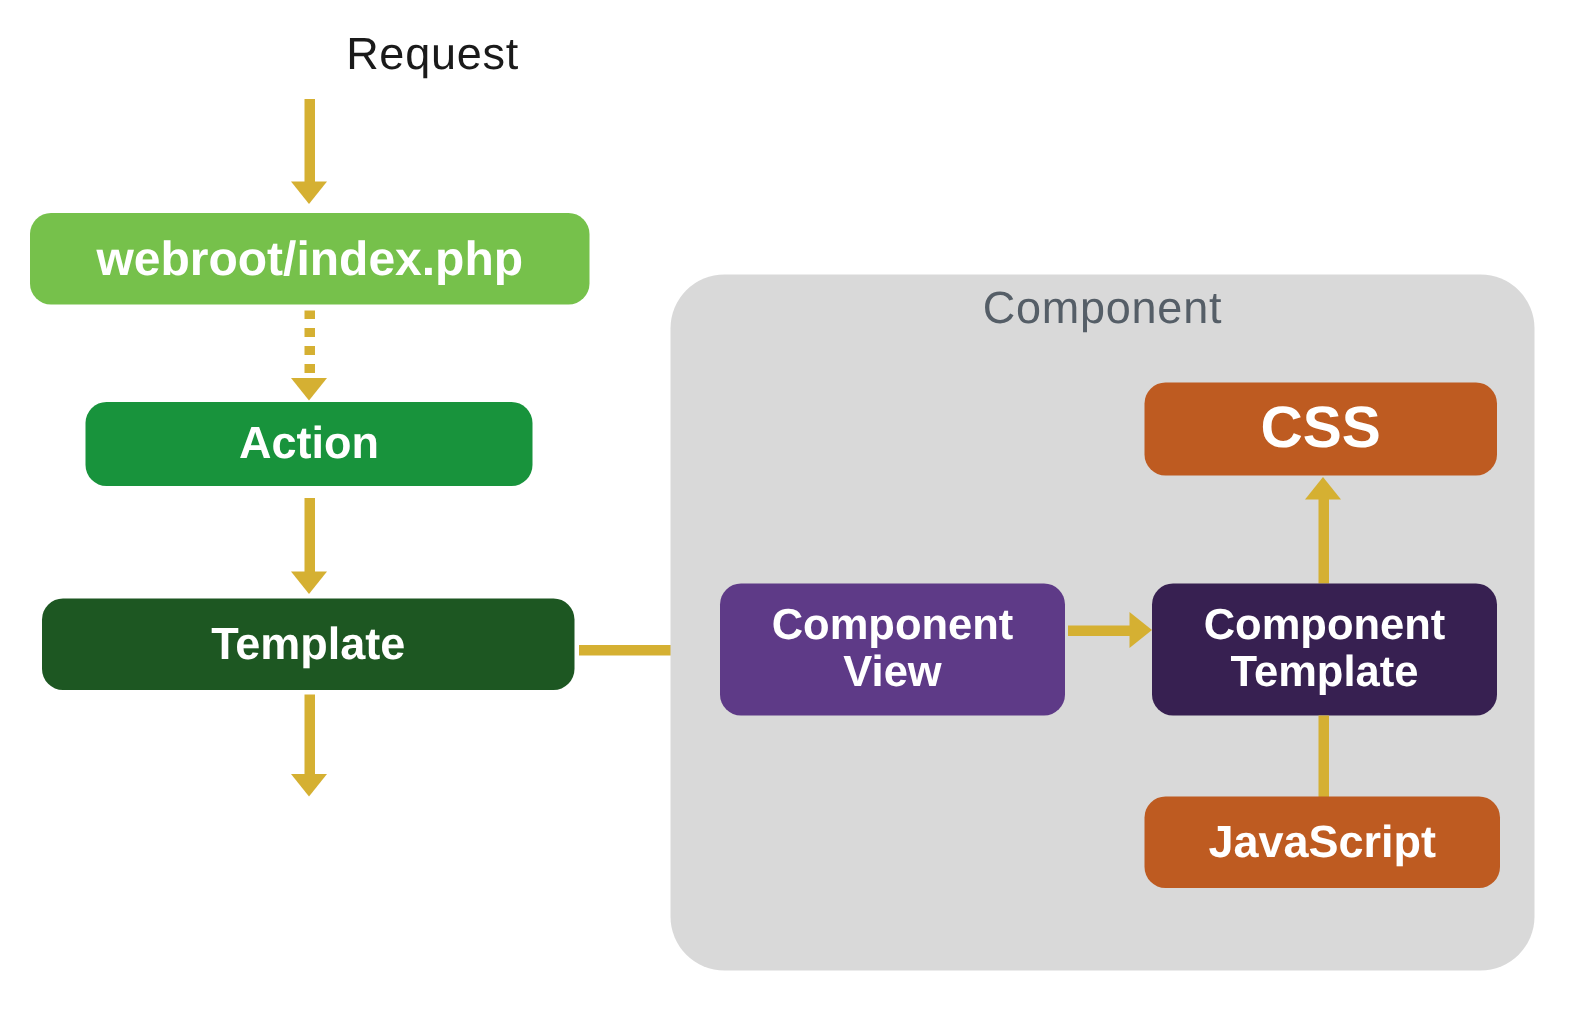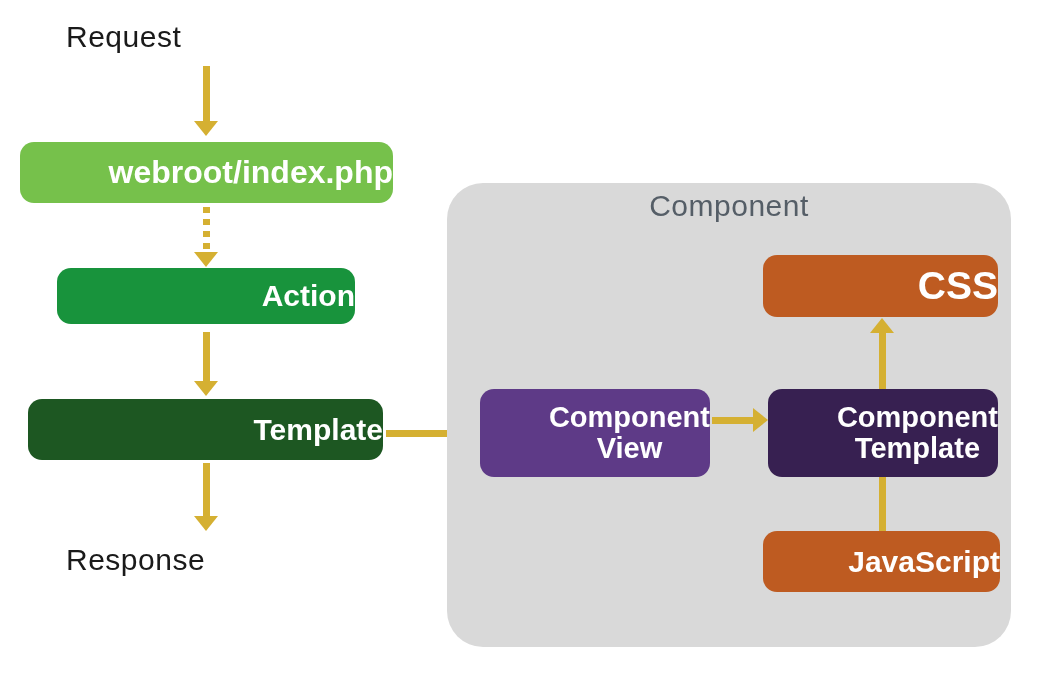--- a/index.html
+++ b/index.html
@@ -1,33 +1,33 @@
 <!DOCTYPE html>
 <html style="--gold: #D5B032; --green-light: #76C14B; --green-mid: #18933C; --green-dark: #1D5722; --purple-mid: #5E3A87; --purple-dark: #372051; --orange: #BE5B21; --gray-bg: #D9D9D9; --title-gray: #555E67; --text-black: #1A1A1A;"><head>
 <meta charset="utf-8">
 <style>
   html,body{margin:0;padding:0;background:#ffffff;}
   body{font-family:"Liberation Sans","DejaVu Sans",sans-serif;}
   .canvas{position:relative;width:1056px;height:684px;background:#fff;overflow:hidden;}
 
   
-  .flow-label{position:absolute;width:280px;left:66px;text-align:left;
+  .flow-label{position:absolute;width:280px;left:66px;text-align:right;
     font-size:30px;font-weight:400;color:var(--text-black,#1a1a1a);letter-spacing:.5px;}
 
   
   .node{position:absolute;border-radius:14px;color:#fff;font-weight:bold;
-    display:flex;align-items:center;justify-content:flex-end;text-align:center;}
+    display:flex;align-items:center;justify-content:center;text-align:center;}
   .node .lines{line-height:1.08;}
   .node-webroot{left:20px;top:142px;width:373px;height:61px;background:var(--green-light,#76C14B);font-size:32px;}
   .node-action{left:57px;top:268px;width:298px;height:56px;background:var(--green-mid,#18933C);font-size:30px;}
   .node-template{left:28px;top:399px;width:355px;height:61px;background:var(--green-dark,#1D5722);font-size:30px;}
 
   
   .component-box{position:absolute;left:447px;top:183px;width:564px;height:464px;
-    background:var(--gray-bg,#D9D9D9);border-radius:36px;}
+    background:var(--gray-bg,#D9D9D9);border-radius:36px;padding-left:12px;}
   .component-title{position:absolute;left:0;top:6px;width:100%;text-align:center;
     font-size:30px;font-weight:400;color:var(--title-gray,#555E67);letter-spacing:.5px;}
   .node-css{left:316px;top:72px;width:235px;height:62px;background:var(--orange,#BE5B21);font-size:39px;}
   .node-view{left:33px;top:206px;width:230px;height:88px;background:var(--purple-mid,#5E3A87);font-size:29px;}
   .node-ctemplate{left:321px;top:206px;width:230px;height:88px;background:var(--purple-dark,#372051);font-size:29px;}
   .node-js{left:316px;top:348px;width:237px;height:61px;background:var(--orange,#BE5B21);font-size:30px;}
 
   
   .arrow{position:absolute;}
   .arrow.v{width:24px;}
@@ -75,21 +75,20 @@
 
   <div class="node node-template">
     <span>Template</span>
   </div>
 
   <div class="arrow v" style="left:194px;top:463px;height:68px;">
     <div class="shaft-v"></div>
     <div class="head-down"></div>
   </div>
 
-  <div class="flow-label" style="top:543px;">Response</div>
 
   <div class="arrow h" style="left:386px;top:421px;width:92px;">
     <div class="shaft-h"></div>
     <div class="head-right"></div>
   </div>
 
   <div class="component-box">
     <div class="component-title">Component</div>
 
     <div class="node node-css">

